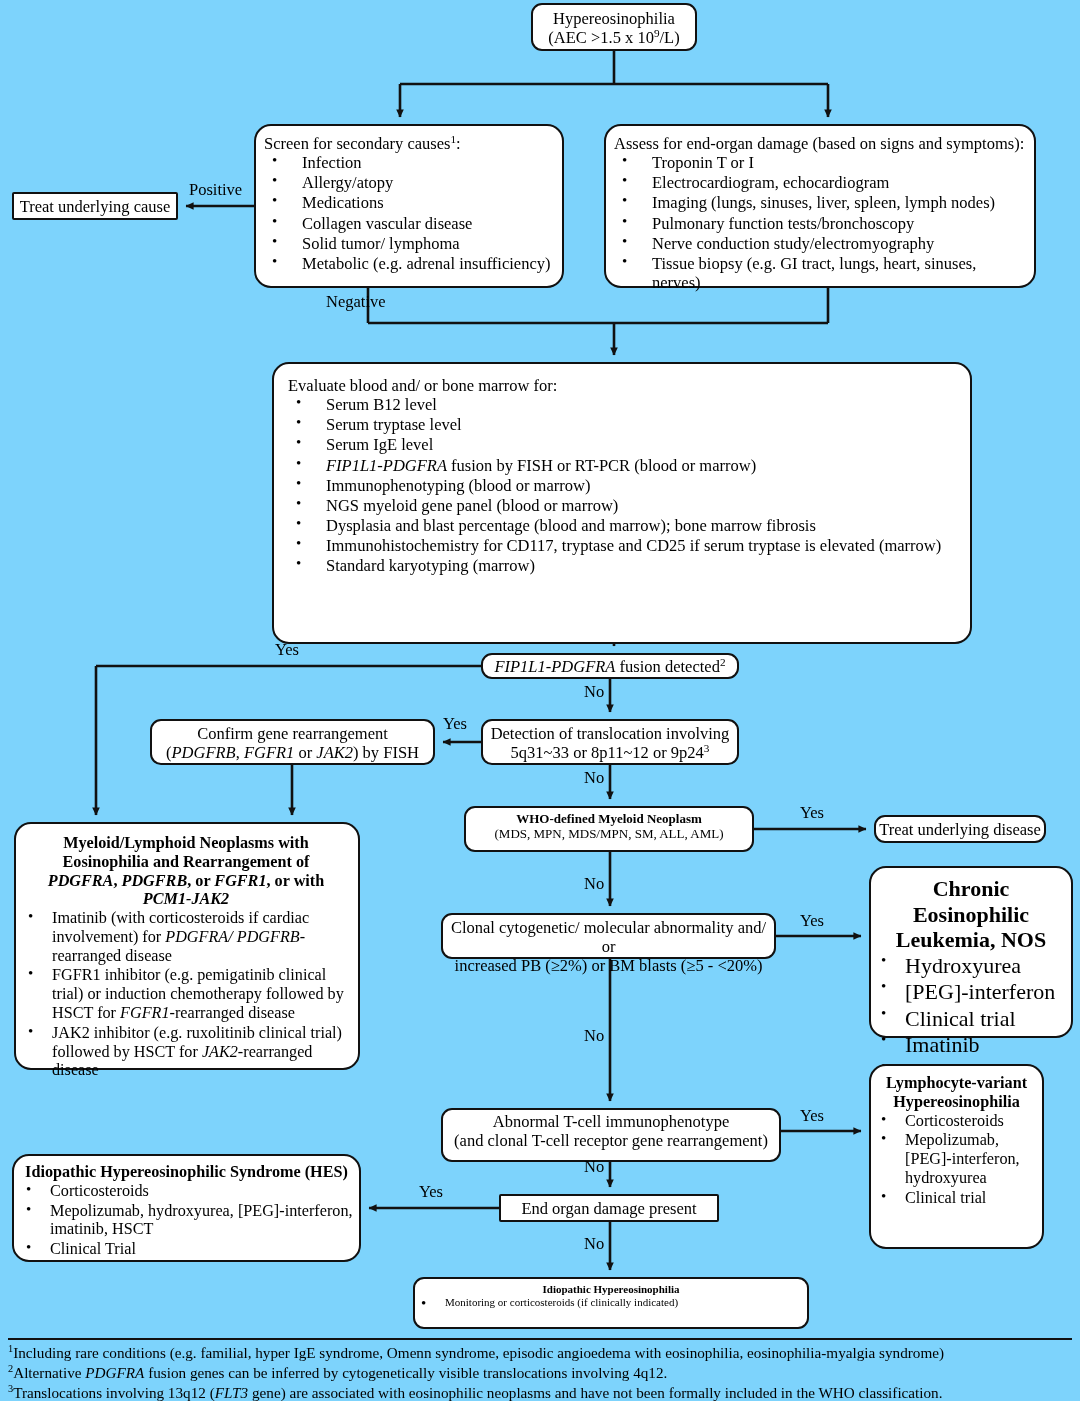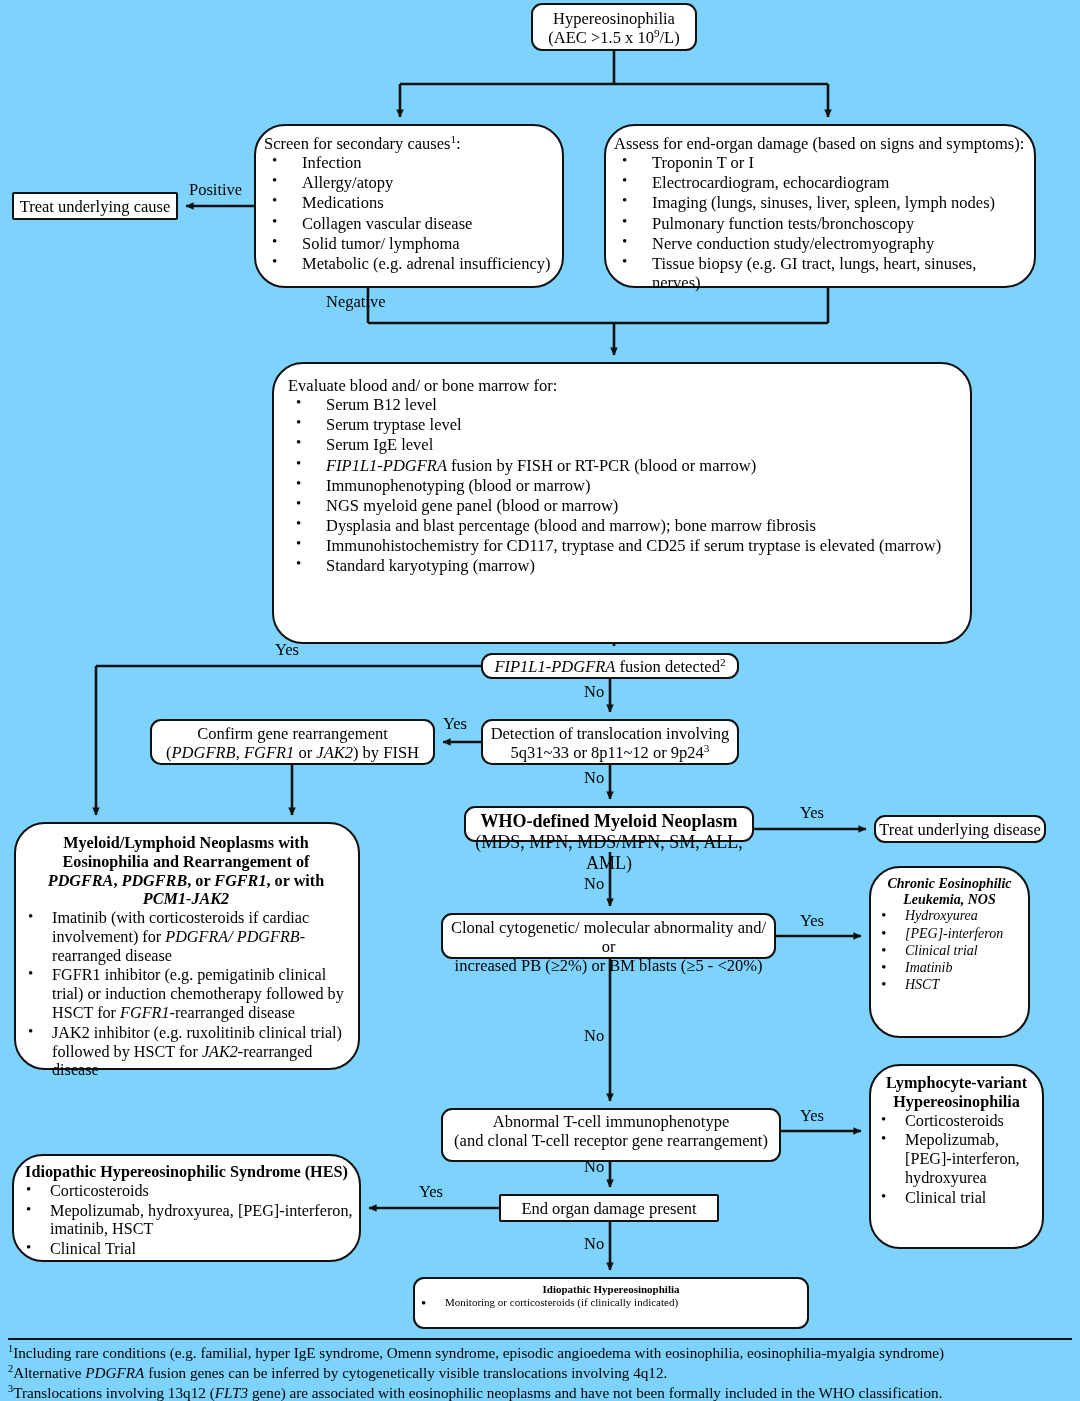--- a/index.html
+++ b/index.html
@@ -17,21 +17,21 @@
   }
   #wires{position:absolute;left:0;top:0;width:1080px;height:1401px;pointer-events:none;}
 
   .box{
     position:absolute;
     box-sizing:border-box;
     border:2.6px solid #111;
     background:#fff;
     line-height:1.16;
   }
-  .rounded{border-radius:31px;}
+  .rounded{border-radius:17px;}
   .rounded-sm{border-radius:11px;}
   .sq{border-radius:2px;}
 
   .box .hdr{font-weight:bold;text-align:center;}
   .box .lead{text-align:left;}
   .center{text-align:center;}
 
   ul.bl{
     list-style:none;
     margin:0;
@@ -66,25 +66,25 @@
 
   
   #box-top{left:531px;top:3px;width:166px;height:48px;font-size:16.5px;padding-top:4px;}
   #box-screen{left:254px;top:124px;width:310px;height:164px;font-size:16.5px;padding:8px 6px 0 8px;}
   #box-assess{left:604px;top:124px;width:432px;height:164px;font-size:16.5px;padding:8px 6px 0 8px;}
   #box-treat-cause{left:12px;top:192px;width:166px;height:28px;font-size:16.5px;padding-top:3px;}
   #box-evaluate{left:272px;top:362px;width:700px;height:282px;font-size:16.5px;padding:12px 24px 0 14px;}
   #box-fip{left:481px;top:653px;width:258px;height:26px;font-size:16.5px;padding-top:2px;}
   #box-confirm{left:150px;top:719px;width:285px;height:46px;font-size:16.5px;padding-top:3px;}
   #box-detect{left:481px;top:719px;width:258px;height:46px;font-size:16.5px;padding-top:3px;}
-  #box-who{left:464px;top:806px;width:290px;height:36px;font-size:18px;padding-top:3px;}
+  #box-who{left:464px;top:806px;width:290px;height:46px;font-size:13px;padding-top:3px;}
   #box-treat-disease{left:874px;top:815px;width:172px;height:28px;font-size:16.5px;padding-top:3px;}
   #box-clonal{left:441px;top:913px;width:335px;height:46px;font-size:16.5px;padding-top:3px;}
   #box-myeloid{left:14px;top:822px;width:346px;height:248px;font-size:16.2px;padding:10px 8px 0 6px;}
-  #box-cel{left:869px;top:866px;width:161px;height:172px;font-size:14px;padding:8px 4px 0 4px;font-style:italic;}
+  #box-cel{left:869px;top:866px;width:204px;height:172px;font-size:22px;padding:8px 4px 0 4px;}
   #box-lve{left:869px;top:1064px;width:175px;height:185px;font-size:16.2px;padding:8px 4px 0 4px;}
   #box-abnormal{left:441px;top:1108px;width:340px;height:54px;font-size:16.5px;padding-top:2px;}
   #box-hes{left:12px;top:1154px;width:349px;height:108px;font-size:16.2px;padding:7px 6px 0 6px;}
   #box-endorgan{left:499px;top:1194px;width:220px;height:28px;font-size:16.5px;padding-top:3px;}
   #box-idio{left:413px;top:1277px;width:396px;height:52px;font-size:11px;padding-top:4px;}
 
   #footnote-rule{position:absolute;left:8px;top:1338px;width:1064px;height:0;border-top:2.2px solid #111;}
   #footnotes{
     position:absolute;left:8px;top:1343px;width:1064px;
     font-size:15.2px;line-height:1.32;

